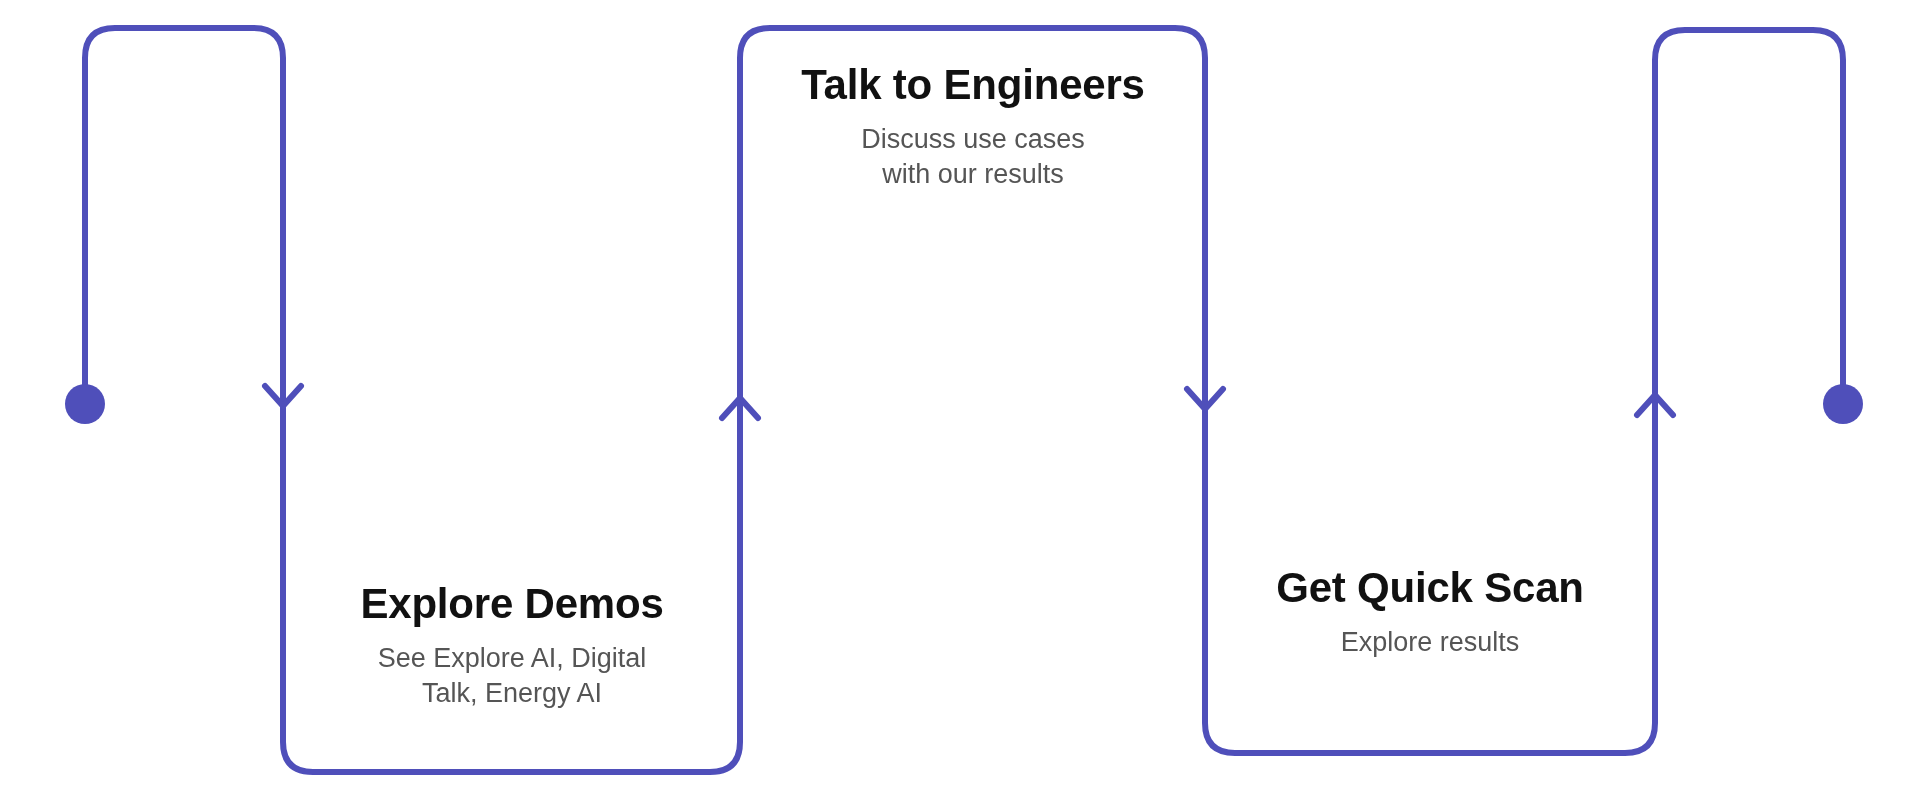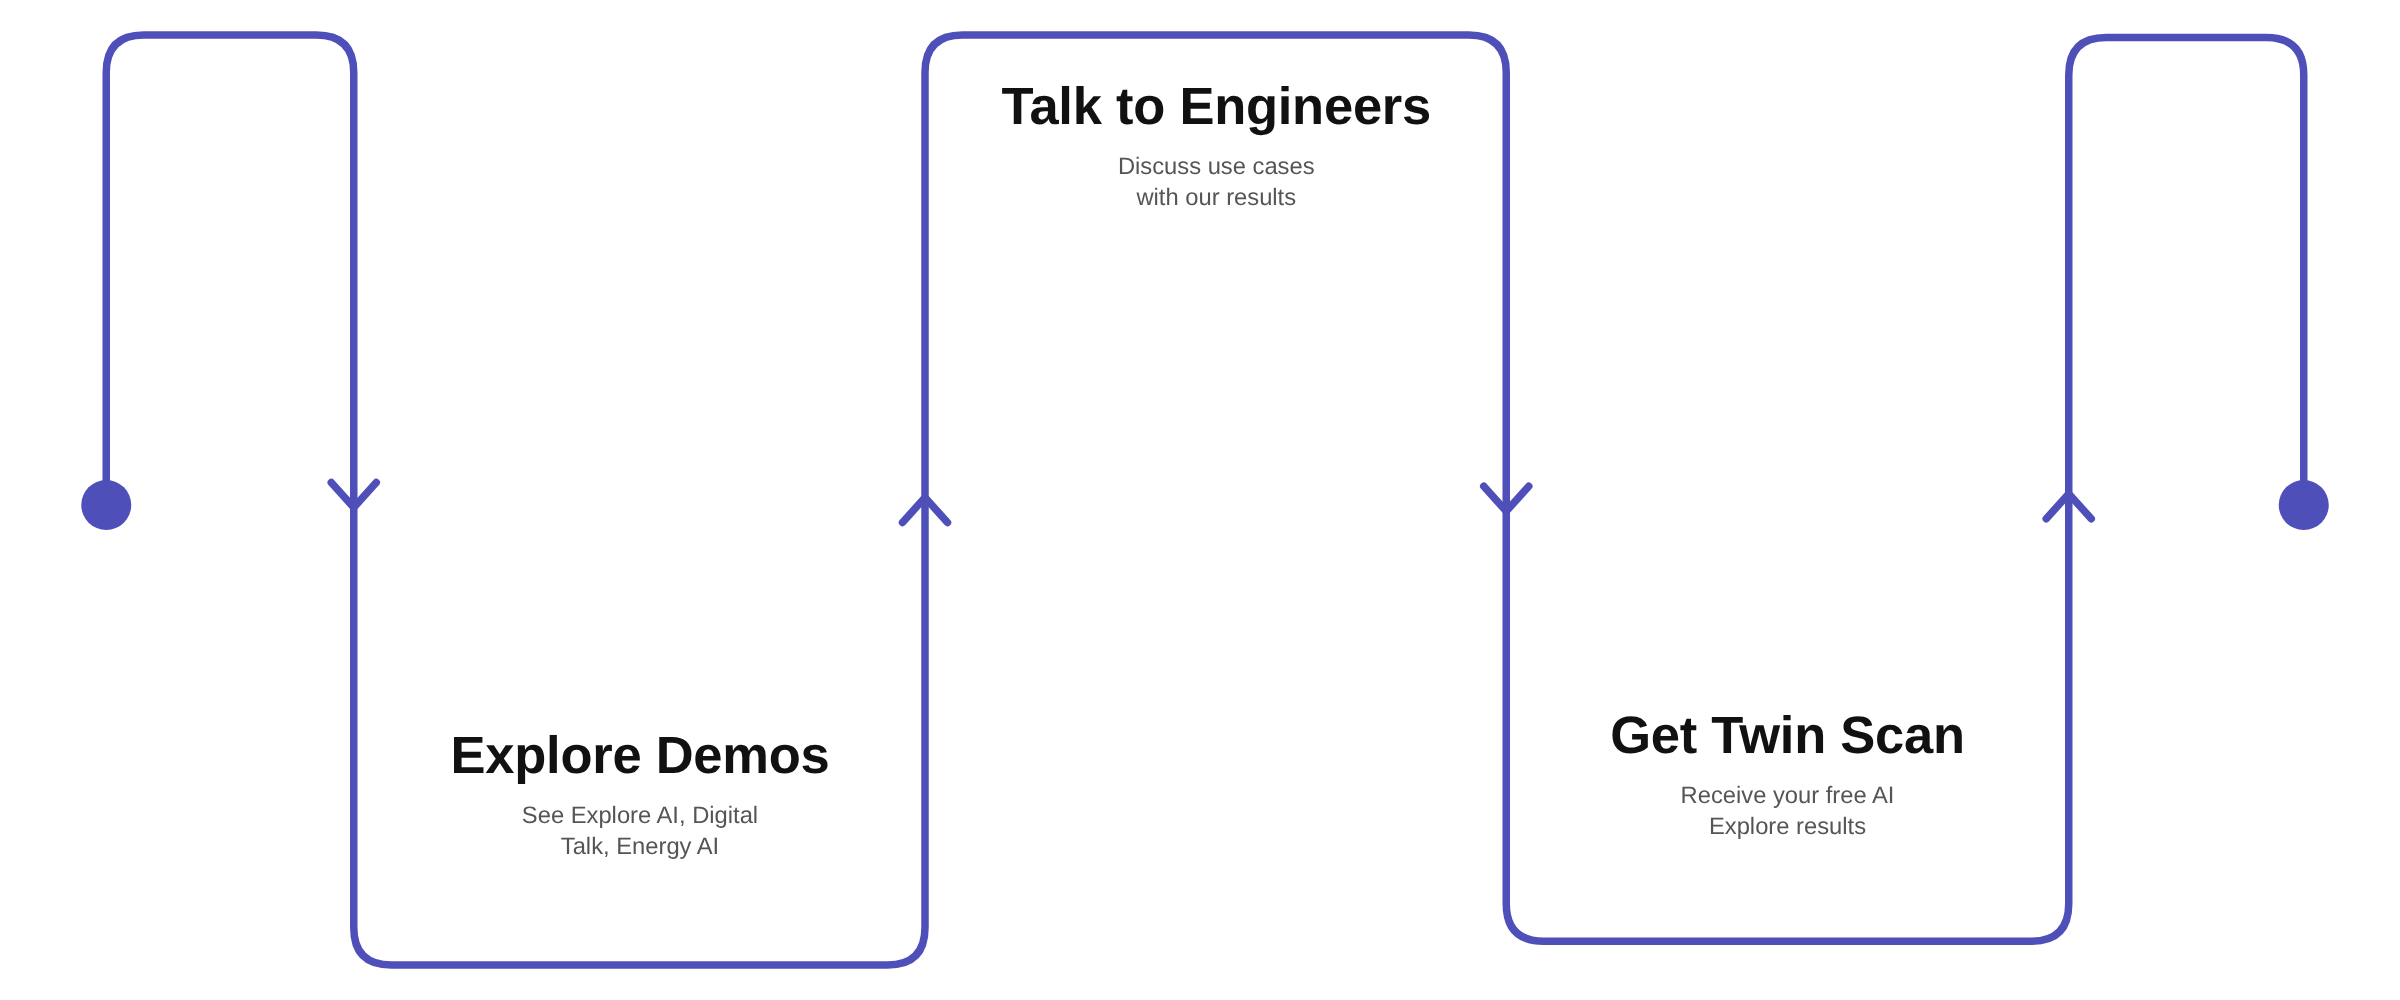--- a/index.html
+++ b/index.html
@@ -38,21 +38,21 @@
   }
   .step-title {
     font-size: 42px;
     font-weight: bold;
     color: #111111;
     letter-spacing: -0.2px;
     line-height: 1.1;
     margin: 0 0 14px 0;
   }
   .step-desc {
-    font-size: 19px;
+    font-size: 27px;
     font-weight: normal;
     color: #555555;
     line-height: 1.28;
     margin: 4px;
   }
   .step-desc span {
     display: block;
   }
   
   #label-step-1 { left: 282px;  top: 581px; width: 460px; }
@@ -100,20 +100,19 @@
 
   <div class="step-label" id="label-step-2">
     <div class="step-title" style="color: rgb(17, 17, 17);">Talk to Engineers</div>
     <div class="step-desc" style="color: rgb(85, 85, 85);">
       <span>Discuss use cases</span>
       <span>with our results</span>
     </div>
   </div>
 
   <div class="step-label" id="label-step-3">
-    <div class="step-title" style="color: rgb(17, 17, 17);">Get Twin Scan</div>
+    <div class="step-title" style="color: rgb(17, 17, 17);">Get Quick Scan</div>
     <div class="step-desc" style="color: rgb(85, 85, 85);">
-      <span>Receive your free AI</span>
       <span>Explore results</span>
     </div>
   </div>
 
 </div>
 
 </body></html>

